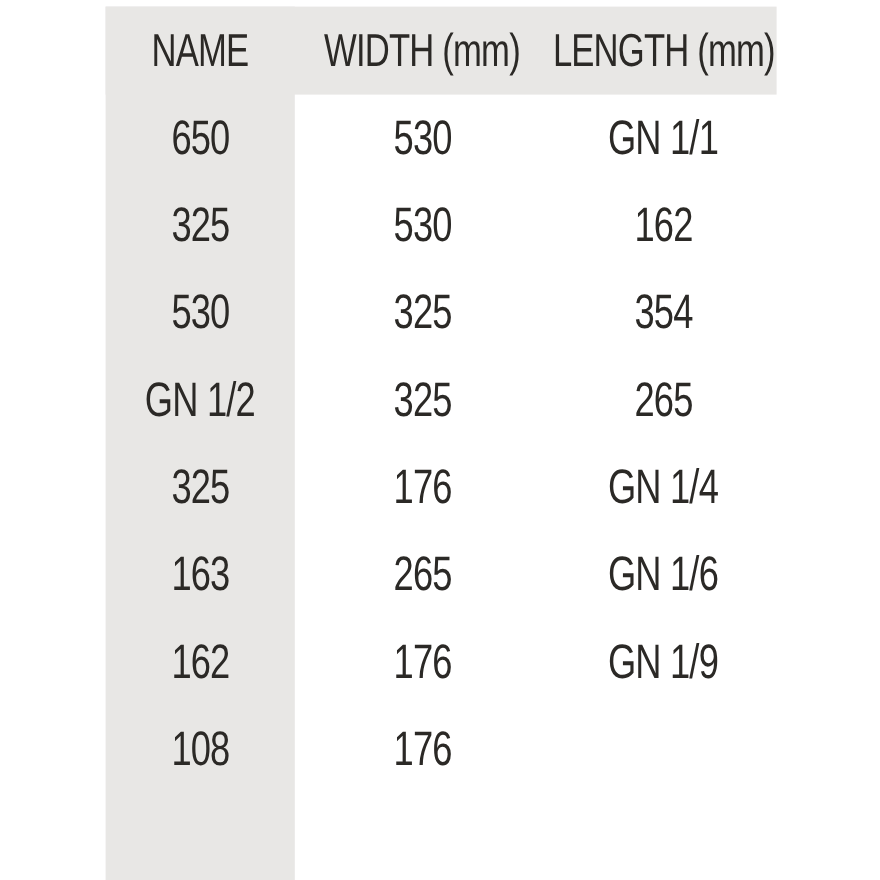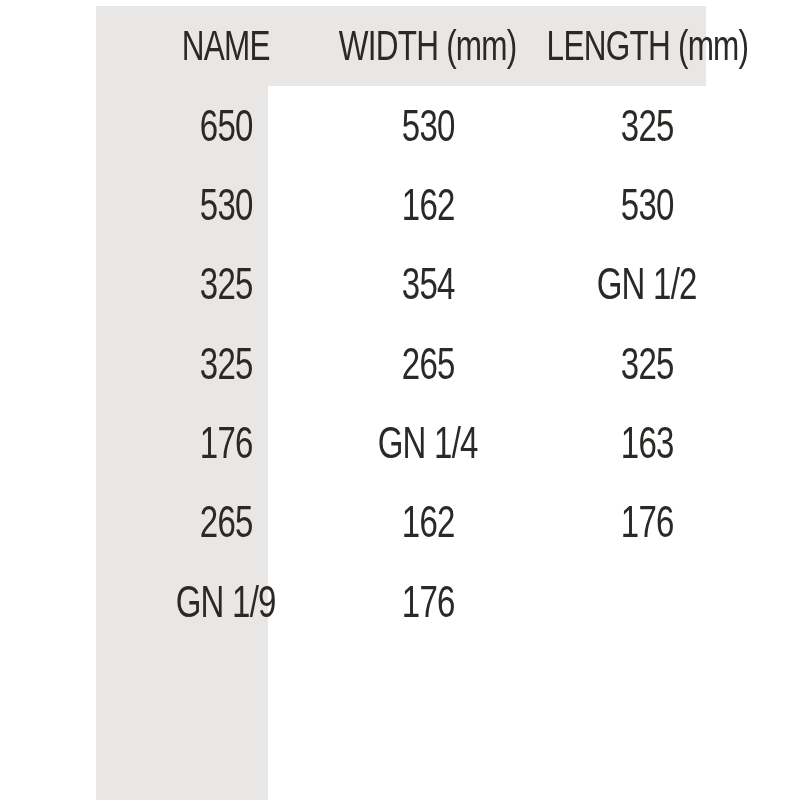--- a/index.html
+++ b/index.html
@@ -35,21 +35,20 @@
   }
   .grid {
     position: absolute;
     left: 96px;
     top: 6px;
     width: 610px;
     height: 794px;
     display: grid;
     grid-template-columns: 172px 232px 206px;
     grid-template-rows: 80px repeat(9, 1fr);
-    padding-left: 44px;
   }
   .cell {
     display: flex;
     align-items: center;
     justify-content: center;
     overflow: visible;
   }
   .t {
     font-size: 44px;
     font-weight: 400;
@@ -83,20 +82,23 @@
       <span class="t">LENGTH (mm)</span>
     </div>
 
     <div class="cell">
       <span class="t">650</span>
     </div>
     <div class="cell">
       <span class="t">530</span>
     </div>
 
+    <div class="cell">
+      <span class="t">GN 1/1</span>
+    </div>
     <div class="cell">
       <span class="t">325</span>
     </div>
     <div class="cell">
       <span class="t">530</span>
     </div>
 
     <div class="cell">
       <span class="t">162</span>
     </div>
@@ -132,27 +134,33 @@
       <span class="t">GN 1/4</span>
     </div>
     <div class="cell">
       <span class="t">163</span>
     </div>
     <div class="cell">
       <span class="t">265</span>
     </div>
 
     <div class="cell">
+      <span class="t">GN 1/6</span>
+    </div>
+    <div class="cell">
       <span class="t">162</span>
     </div>
     <div class="cell">
       <span class="t">176</span>
     </div>
 
     <div class="cell">
       <span class="t">GN 1/9</span>
     </div>
     <div class="cell">
+      <span class="t">108</span>
+    </div>
+    <div class="cell">
       <span class="t">176</span>
     </div>
 
   </div>
 </div>
 
 </body></html>

